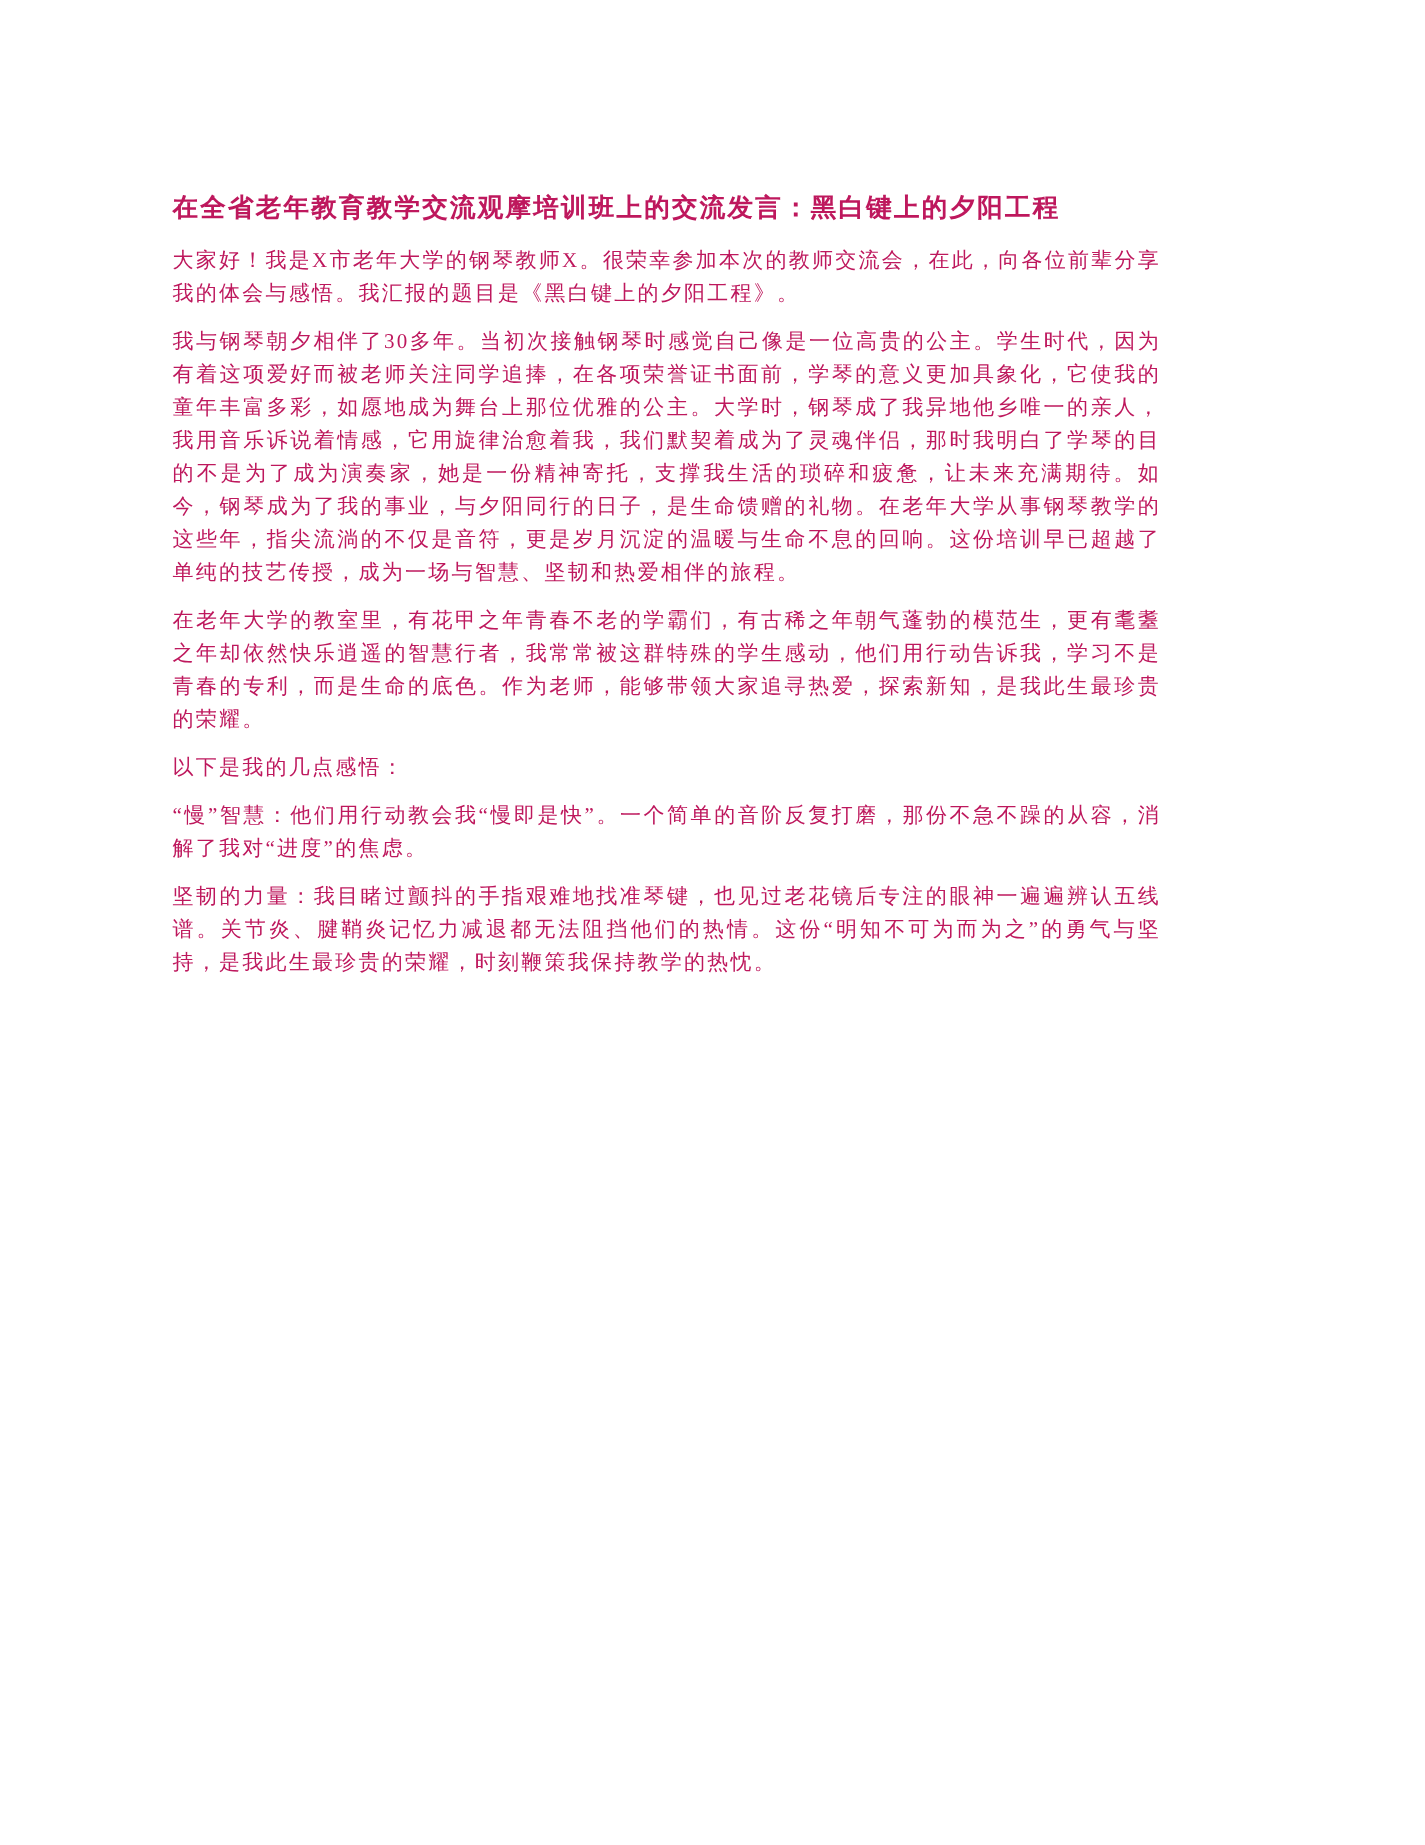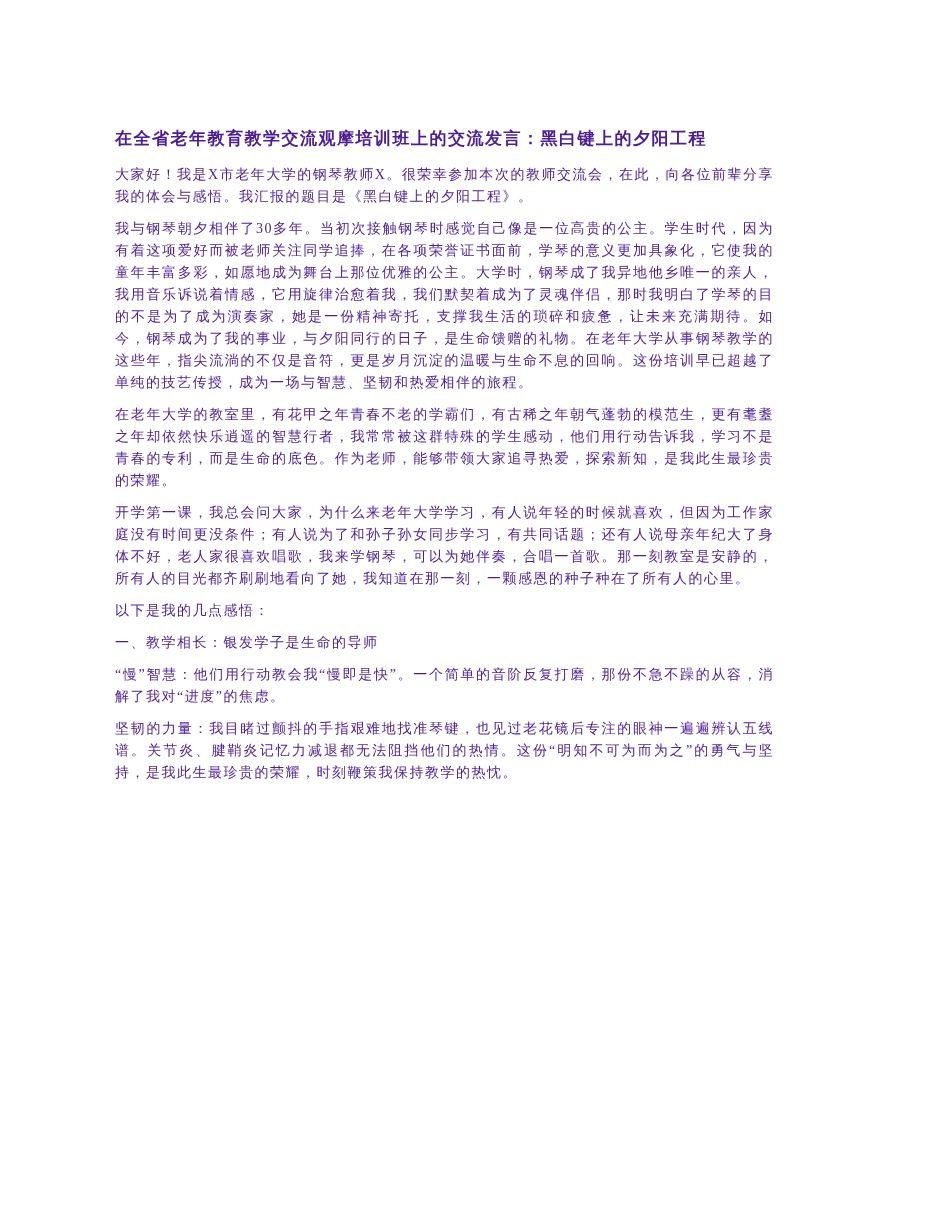--- a/index.html
+++ b/index.html
@@ -8,21 +8,21 @@
     background: #ffffff;
   }
   .page {
     position: relative;
     width: 880px;
     min-height: 1230px;
     background: #ffffff;
     box-sizing: border-box;
     padding: 128px 106px 40px 115px;
     font-family: "Liberation Serif", "DejaVu Serif", serif;
-    color: #4c1d95;
+    color: #be185d;
   }
   .doc-title {
     font-size: 17px;
     font-weight: bold;
     line-height: 22px;
     letter-spacing: 1.5px;
     margin: 0 0 14px 0;
   }
   .doc-paragraph {
     font-size: 14px;
@@ -35,18 +35,16 @@
 </style>
 </head>
 <body>
 
 <div class="page">
   <h1 class="doc-title">在全省老年教育教学交流观摩培训班上的交流发言：黑白键上的夕阳工程</h1>
 
   <p class="doc-paragraph">大家好！我是X市老年大学的钢琴教师X。很荣幸参加本次的教师交流会，在此，向各位前辈分享我的体会与感悟。我汇报的题目是《黑白键上的夕阳工程》。</p>
   <p class="doc-paragraph">我与钢琴朝夕相伴了30多年。当初次接触钢琴时感觉自己像是一位高贵的公主。学生时代，因为有着这项爱好而被老师关注同学追捧，在各项荣誉证书面前，学琴的意义更加具象化，它使我的童年丰富多彩，如愿地成为舞台上那位优雅的公主。大学时，钢琴成了我异地他乡唯一的亲人，我用音乐诉说着情感，它用旋律治愈着我，我们默契着成为了灵魂伴侣，那时我明白了学琴的目的不是为了成为演奏家，她是一份精神寄托，支撑我生活的琐碎和疲惫，让未来充满期待。如今，钢琴成为了我的事业，与夕阳同行的日子，是生命馈赠的礼物。在老年大学从事钢琴教学的这些年，指尖流淌的不仅是音符，更是岁月沉淀的温暖与生命不息的回响。这份培训早已超越了单纯的技艺传授，成为一场与智慧、坚韧和热爱相伴的旅程。</p>
   <p class="doc-paragraph">在老年大学的教室里，有花甲之年青春不老的学霸们，有古稀之年朝气蓬勃的模范生，更有耄耋之年却依然快乐逍遥的智慧行者，我常常被这群特殊的学生感动，他们用行动告诉我，学习不是青春的专利，而是生命的底色。作为老师，能够带领大家追寻热爱，探索新知，是我此生最珍贵的荣耀。</p>
-  <p class="doc-paragraph">开学第一课，我总会问大家，为什么来老年大学学习，有人说年轻的时候就喜欢，但因为工作家庭没有时间更没条件；有人说为了和孙子孙女同步学习，有共同话题；还有人说母亲年纪大了身体不好，老人家很喜欢唱歌，我来学钢琴，可以为她伴奏，合唱一首歌。那一刻教室是安静的，所有人的目光都齐刷刷地看向了她，我知道在那一刻，一颗感恩的种子种在了所有人的心里。</p>
   <p class="doc-paragraph">以下是我的几点感悟：</p>
-  <p class="doc-paragraph">一、教学相长：银发学子是生命的导师</p>
   <p class="doc-paragraph">“慢”智慧：他们用行动教会我“慢即是快”。一个简单的音阶反复打磨，那份不急不躁的从容，消解了我对“进度”的焦虑。</p>
   <p class="doc-paragraph">坚韧的力量：我目睹过颤抖的手指艰难地找准琴键，也见过老花镜后专注的眼神一遍遍辨认五线谱。关节炎、腱鞘炎记忆力减退都无法阻挡他们的热情。这份“明知不可为而为之”的勇气与坚持，是我此生最珍贵的荣耀，时刻鞭策我保持教学的热忱。</p>
 </div>
 
 </body></html>

